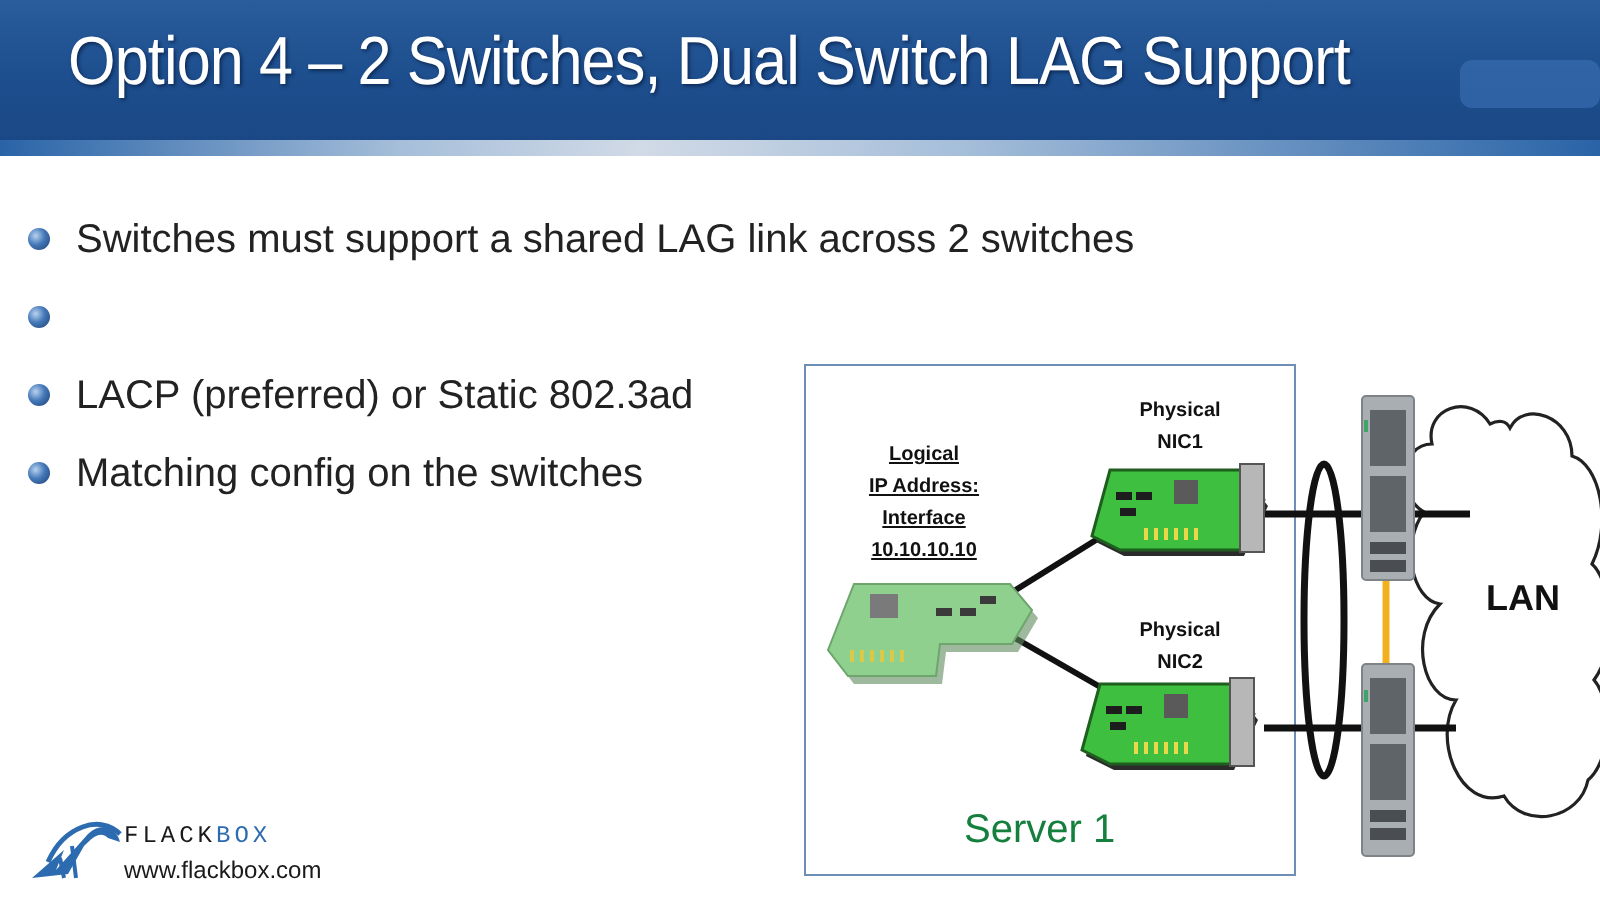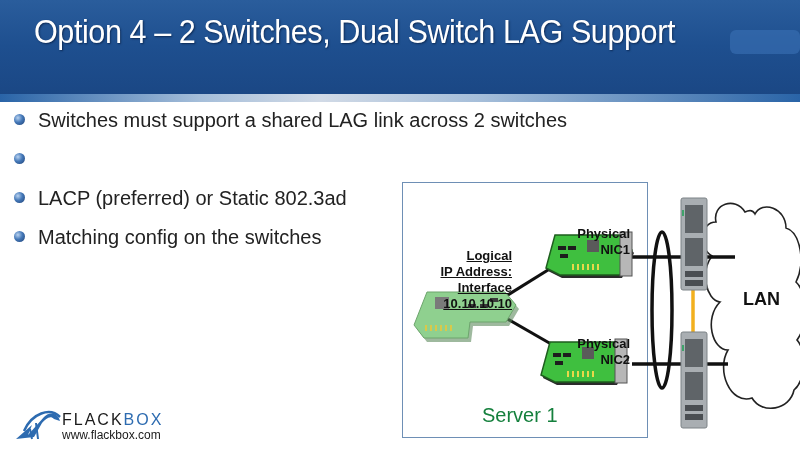--- a/index.html
+++ b/index.html
@@ -1,34 +1,34 @@
 <!DOCTYPE html>
 <html><head>
 <meta charset="utf-8">
 <style>
   html, body { margin:0; padding:0; }
   body { width:800px; height:450px; position:relative; overflow:hidden; background:#ffffff; font-family:"Liberation Sans", sans-serif; }
-  .titlebar { position:absolute; left:0; top:0; width:800px; height:102px;
+  .titlebar { position:absolute; left:0; top:0; width:800px; height:78px;
     background: linear-gradient(180deg, #2a5d9c 0%, #1e4f8f 45%, #1a4683 100%); }
   .titlebar::after { content:""; position:absolute; left:0; right:0; bottom:0; height:8px;
     background: linear-gradient(90deg, #2d6bb0 0%, #c8dcef 25%, #ffffff 40%, #c8dcef 60%, #2d6bb0 100%); opacity:.8; }
   .title-decor { position:absolute; right:0; top:30px; width:70px; height:24px; background:#3a72b5; border-radius:6px; opacity:.6; }
   .title { position:absolute; left:34px; top:12px; font-size:34px; color:#ffffff; letter-spacing:-0.5px;
     text-shadow: 1px 1px 2px #0d2a55; font-family:"Liberation Sans Narrow","Liberation Sans", sans-serif; transform:scaleX(0.9); transform-origin:left center; white-space:nowrap; }
   .bullets { position:absolute; left:14px; top:108px; margin:0; padding:0; list-style:none; }
   .bullets li { position:relative; height:39px; font-size:20px; color:#222; padding-left:24px; line-height:24px; white-space:nowrap; }
   .bullet-dot { position:absolute; left:0; top:6px; width:11px; height:11px; border-radius:50%;
     background: radial-gradient(circle at 35% 35%, #b8d2f0 0%, #4478b8 45%, #1d3f73 100%); }
   .server-box { position:absolute; left:402px; top:182px; width:244px; height:254px; border:1.5px solid #6e8fb5; background:#fff; }
   .server-label { position:absolute; left:482px; top:404px; font-size:20px; color:#15803d; }
-  .lbl { position:absolute; font-weight:bold; font-size:13px; color:#111; text-align:right; line-height:16px;margin-top:28px; }
+  .lbl { position:absolute; font-weight:bold; font-size:10px; color:#111; text-align:center; line-height:16px; }
   .cloud-label { position:absolute; left:743px; top:289px; font-weight:bold; font-size:18px; color:#111; }
   svg.diagram { position:absolute; left:0; top:0; }
   .logo { position:absolute; left:14px; top:405px; }
-  .logo-name { position:absolute; left:62px; top:411px; font-size:16px; letter-spacing:2px; color:#1a1a1a; }
+  .logo-name { position:absolute; left:62px; top:411px; font-size:12px; letter-spacing:2px; color:#1a1a1a;font-family:Liberation Mono, monospace; }
   .logo-name .box { color:#2d6bb0; }
   .logo-url { position:absolute; left:62px; top:428px; font-size:12px; color:#1a1a1a; }
 </style>
 </head>
 <body>
 
 <div class="titlebar">
   <div class="title-decor"></div>
   <div class="title">Option 4 – 2 Switches, Dual Switch LAG Support</div>
 </div>

